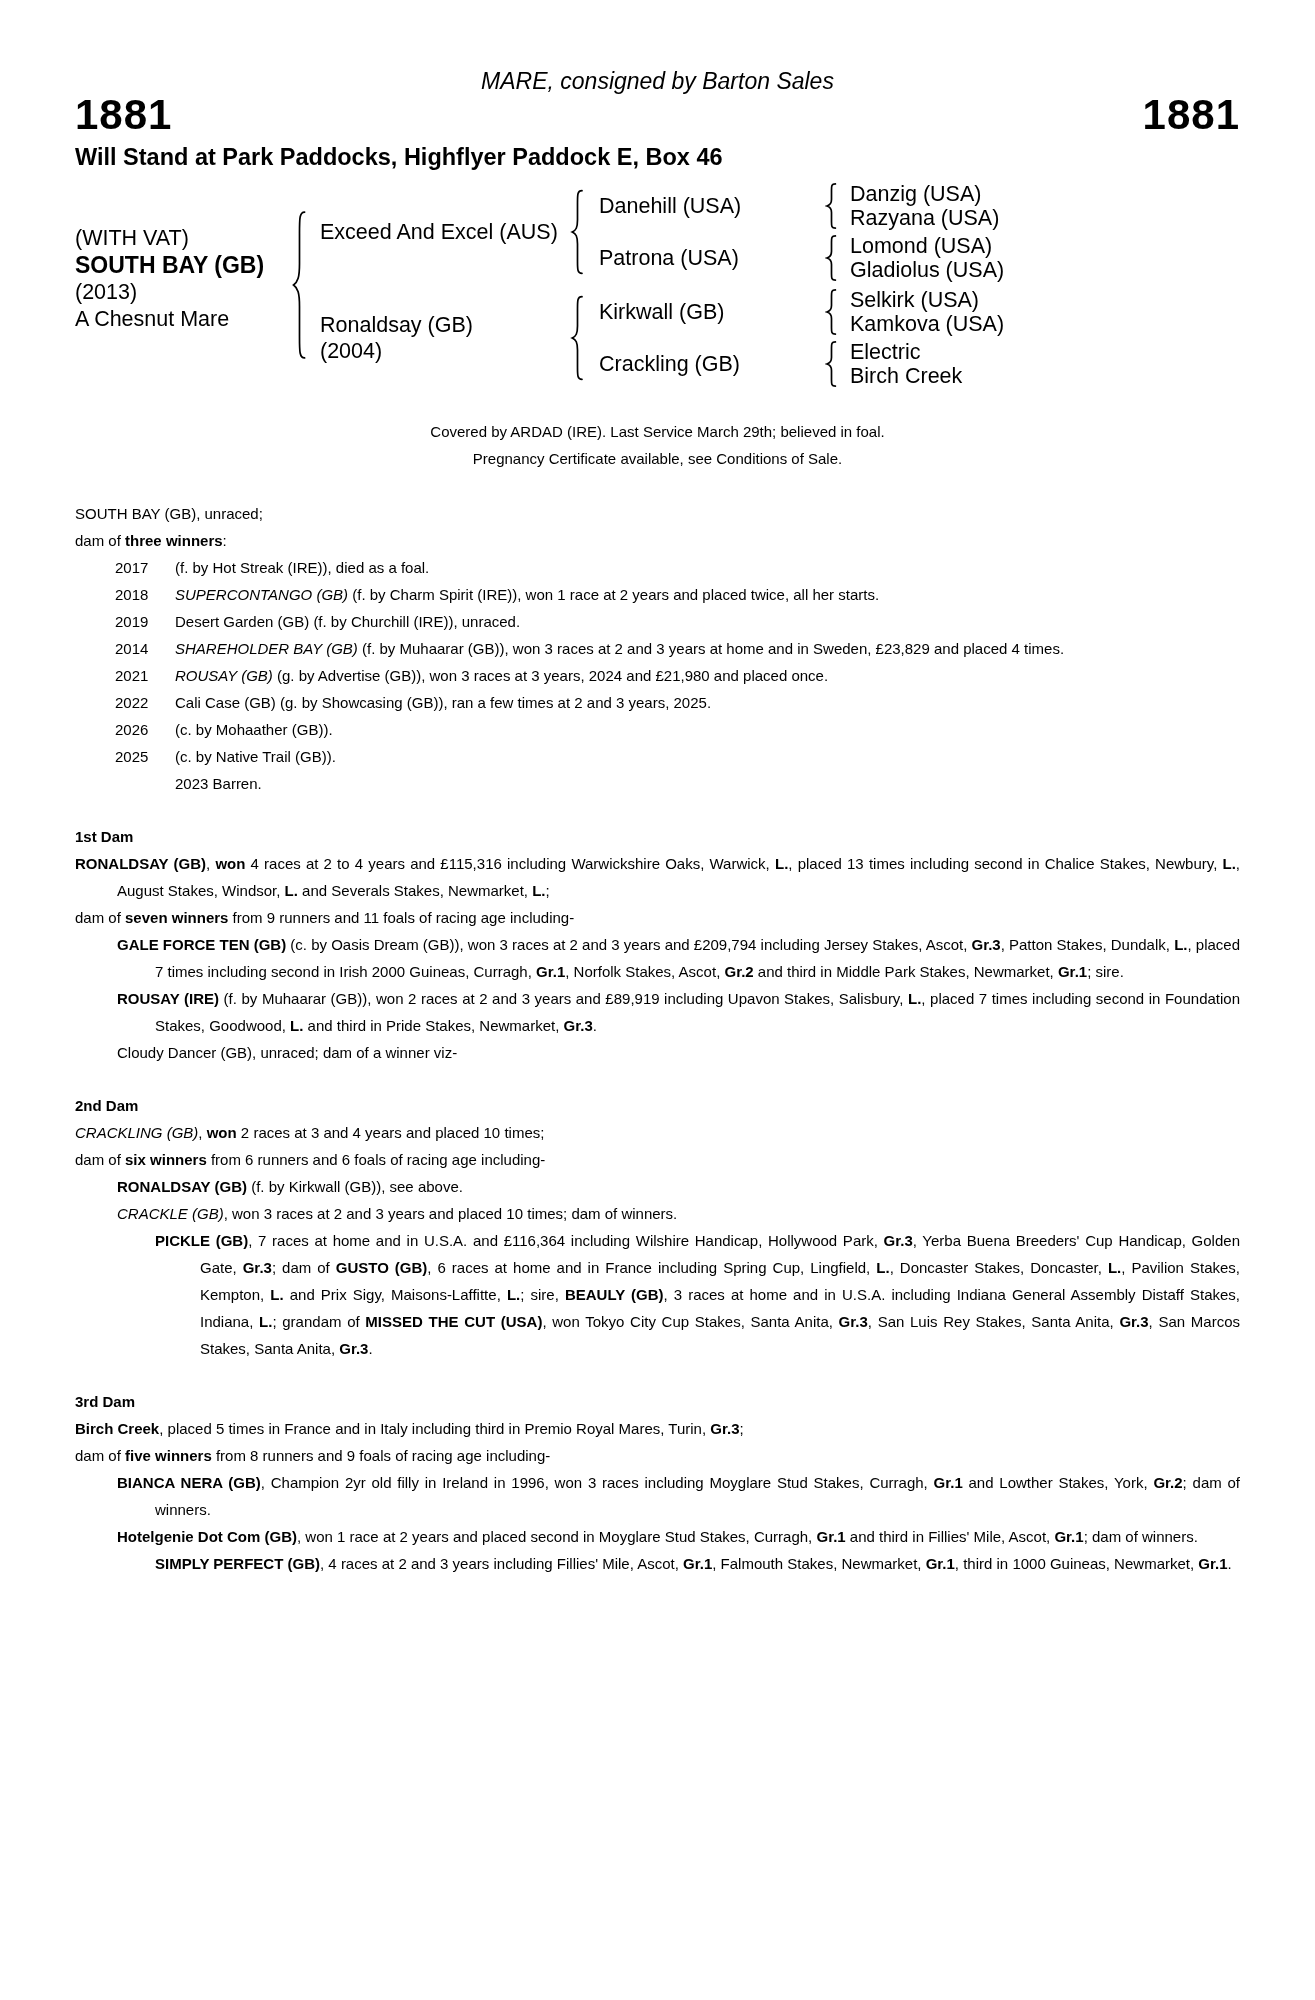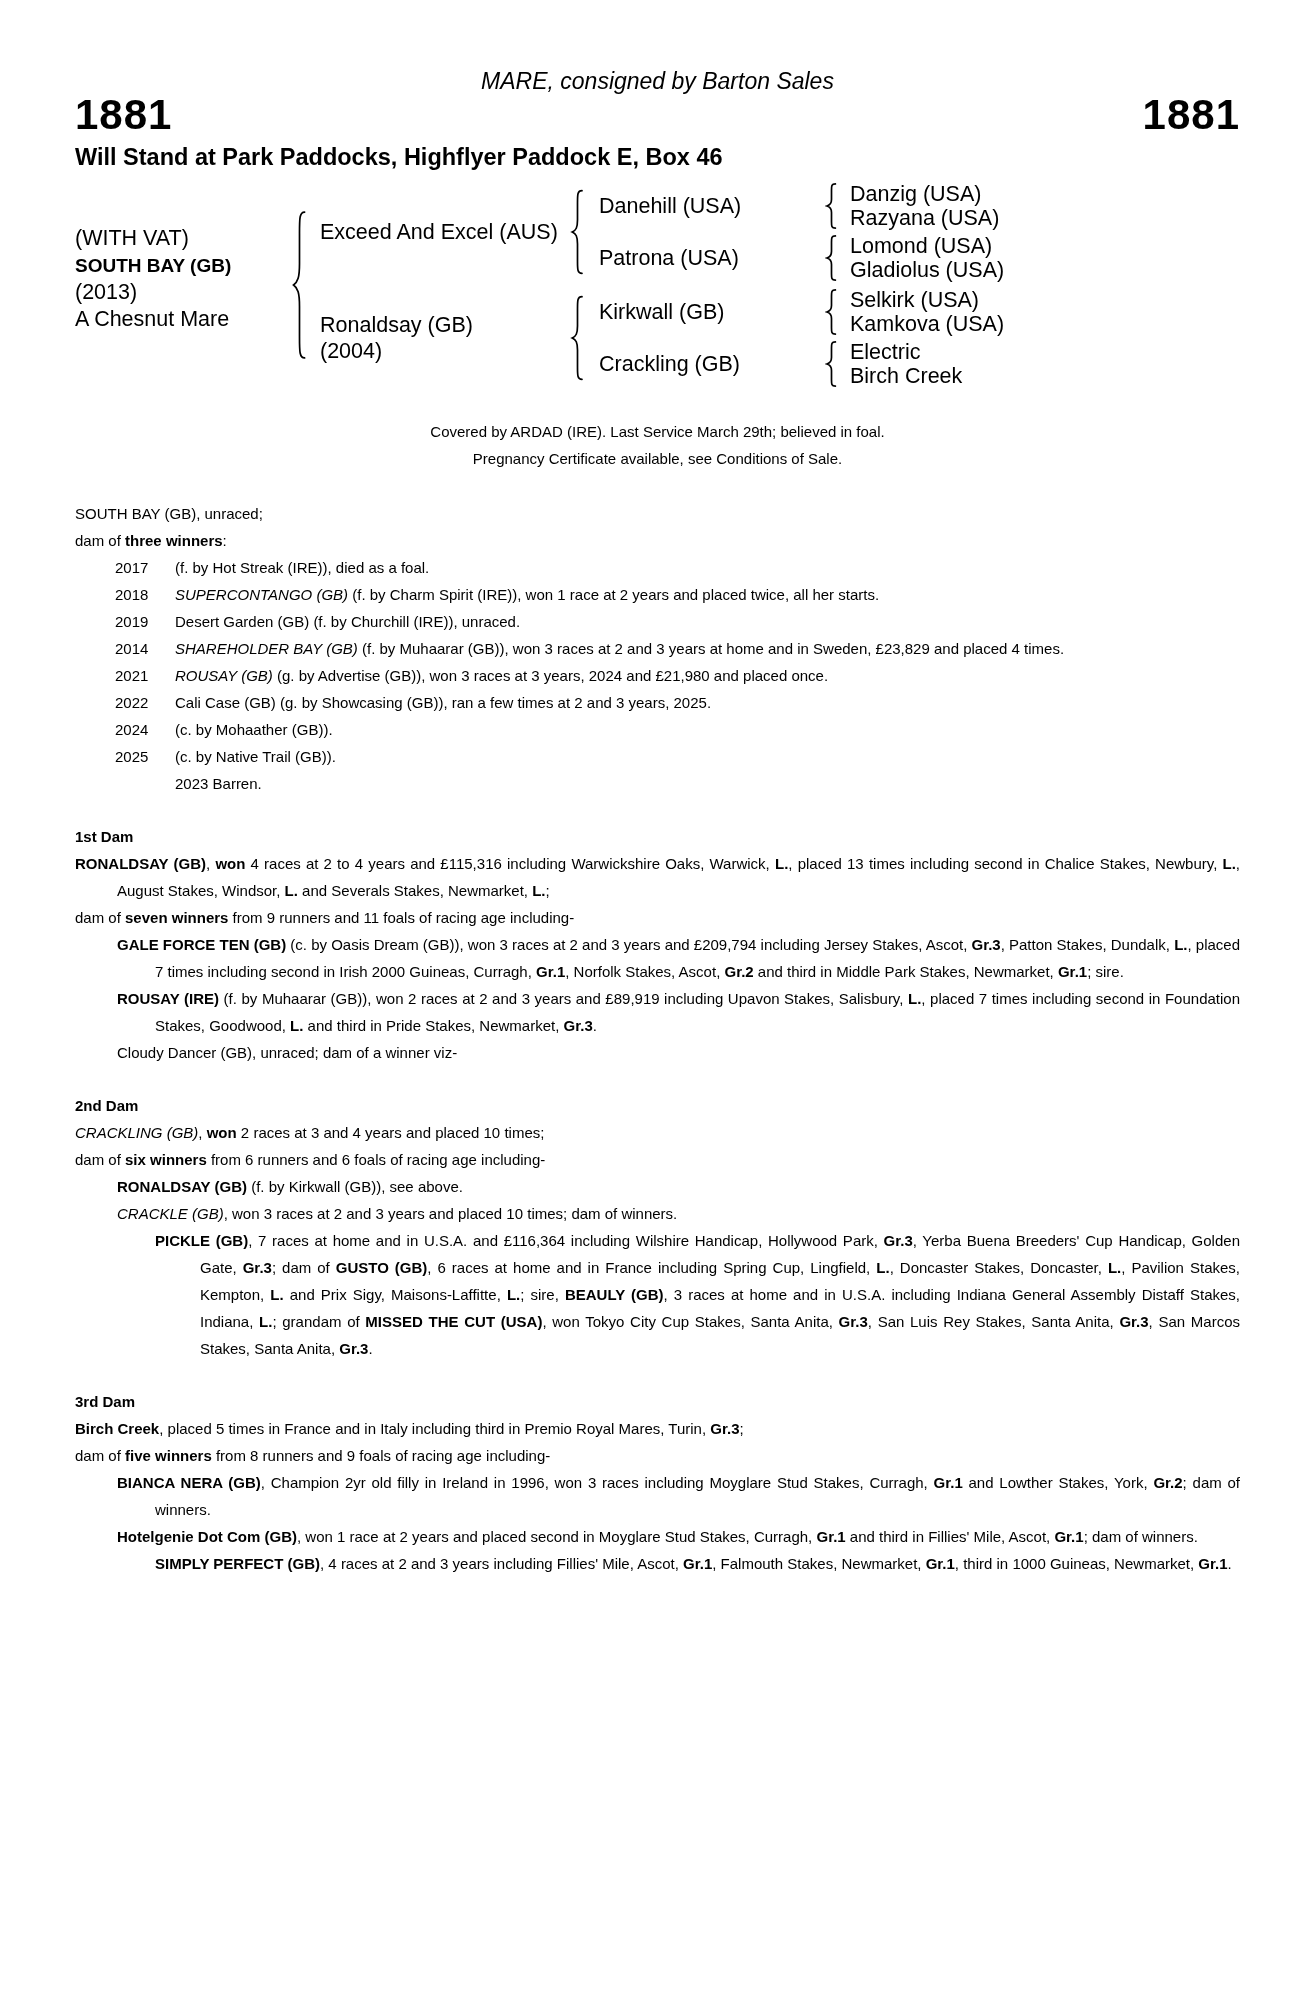--- a/index.html
+++ b/index.html
@@ -12,21 +12,21 @@
   .page{box-sizing:border-box;width:1315px;height:2000px;padding:56px 75px 20px 75px;margin-top:12px;}
 
   .consignor{ text-align:center; font-style:italic; font-size:23px; line-height:26px;}
   .lot-row{ display:flex; justify-content:space-between; align-items:baseline; margin-top:0px;}
   .lot-num{ font-weight:bold; font-size:42px; line-height:42px; letter-spacing:1px;}
   .stand{ font-weight:bold; font-size:23.5px; line-height:30px; margin-top:6px;}
 
   
   .pedigree{ display:flex; align-items:center; margin-top:10px; font-size:21.5px;}
   .ped-subject{ width:216px; flex:none; line-height:27px; margin-top:-12px;}
-  .ped-subject .name{ font-weight:bold; font-size:19px;}
+  .ped-subject .name{ font-weight:bold; font-size:23px;}
   .brace{ display:block; flex:none;}
   .b-xl{ width:17px; height:152px;}
   .b-lg{ width:15px; height:86px;}
   .b-sm{ width:13px; height:46px;}
   .gen1col{ flex:1; display:flex; flex-direction:column; row-gap:6px;}
   .gen1-block{ display:flex; align-items:center;}
   .gen1-name{ width:250px; flex:none; padding-left:12px; line-height:26px;}
   .gen2col{ flex:1; display:flex; flex-direction:column; row-gap:4px;}
   .gen2-block{ display:flex; align-items:center;}
   .gen2-name{ width:226px; flex:none; padding-left:14px;}
@@ -171,21 +171,21 @@
     </div>
     <div class="produce-row">
       <span class="produce-year">2021</span>
       <div class="produce-text"><span class="run-i">ROUSAY (GB)</span><span> (g. by Advertise (GB)), won 3 races at 3 years, 2024 and £21,980 and placed once.</span></div>
     </div>
     <div class="produce-row">
       <span class="produce-year">2022</span>
       <div class="produce-text"><span>Cali Case (GB) (g. by Showcasing (GB)), ran a few times at 2 and 3 years, 2025.</span></div>
     </div>
     <div class="produce-row">
-      <span class="produce-year">2024</span>
+      <span class="produce-year">2026</span>
       <div class="produce-text"><span>(c. by Mohaather (GB)).</span></div>
     </div>
     <div class="produce-row">
       <span class="produce-year">2025</span>
       <div class="produce-text"><span>(c. by Native Trail (GB)).</span></div>
     </div>
     <div class="produce-row">
       <span class="produce-year"></span>
       <div class="produce-text"><span>2023 Barren.</span></div>
     </div>

